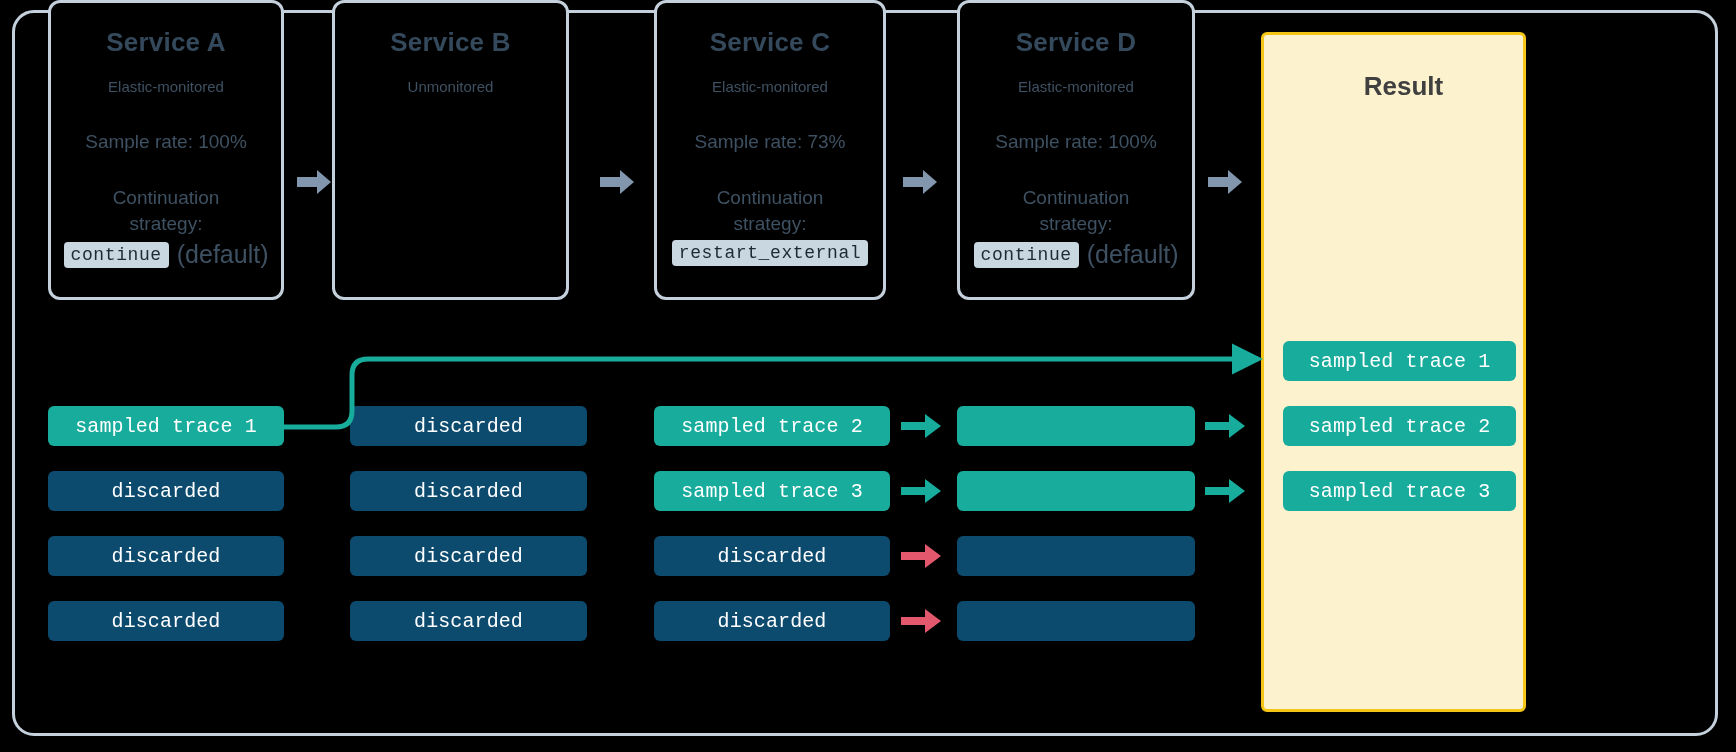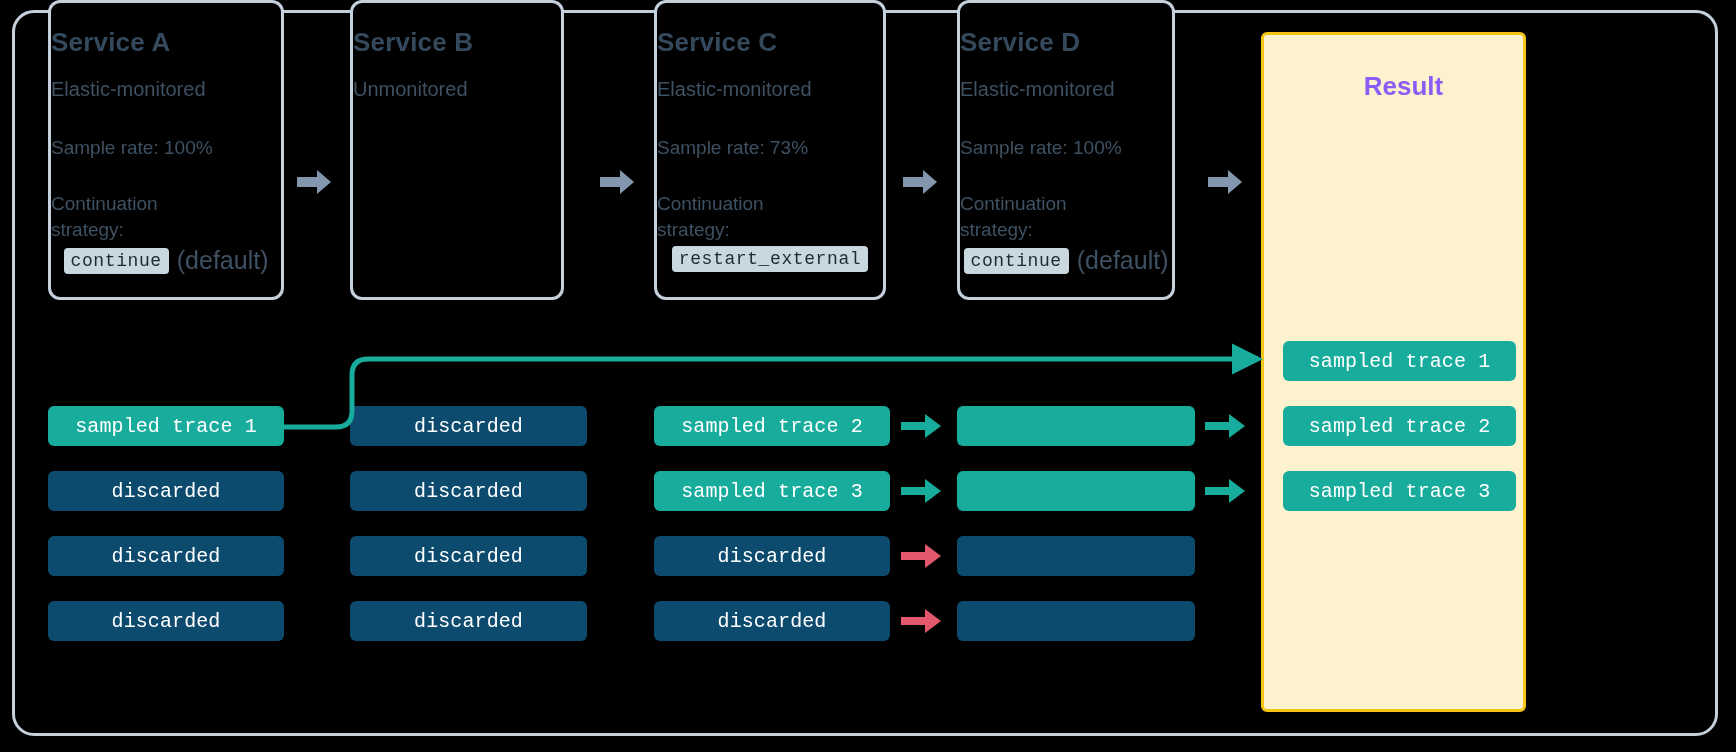--- a/index.html
+++ b/index.html
@@ -21,29 +21,29 @@
     border-radius:22px;
     box-sizing:border-box;
     pointer-events:none;
   }
   .card{
     position:absolute;top:0;height:300px;
     border:3px solid #c5d0dd;
     border-radius:12px;
     box-sizing:border-box;
     background:#000;
-    text-align:left;
+    text-align:center;
     padding-top:14px;
   }
   .card-title{
     font-size:26px;font-weight:bold;color:#34495b;
     letter-spacing:.2px;margin:10px 0 0 0;
   }
   .card-sub{
-    font-size:20px;color:#3e5162;margin-top:20px;
+    font-size:15px;color:#3e5162;margin-top:20px;
   }
   .card-rate{
     font-size:19px;color:#3e5162;margin-top:36px;
   }
   .card-strat-label{
     font-size:19px;color:#3e5162;margin-top:32px;line-height:1.35;
   }
   .card-strat-line{
     margin-top:4px;font-size:19px;color:#3e5162;
     display:flex;align-items:center;justify-content:center;gap:8px;
@@ -62,21 +62,21 @@
   
   .result-card{
     position:absolute;top:0;
     border:3px solid #f5c518;
     border-radius:6px;
     background:#fcf2cd;
     box-sizing:border-box;
     text-align:center;
   }
   .result-title{
-    font-size:26px;font-weight:bold;color:#8b5cf6;
+    font-size:26px;font-weight:bold;color:#404040;
     margin-top:36px;
     margin-left:20px;
   }
 
   
   .garrow{position:absolute;}
   .garrow .shaft{
     position:absolute;left:0;top:7px;width:22px;height:10px;background:#8296ad;
   }
   .garrow .head{
@@ -127,21 +127,21 @@
       <code class="chip">continue</code>
       <span class="default-note">(default)</span>
     </div>
   </div>
 
   <div class="garrow" style="left:297px;top:170px;width:40px;height:24px;">
     <div class="shaft"></div>
       <div class="head"></div>
   </div>
 
-  <div class="card" style="left:350px;width:214px;">
+  <div class="card" style="left:332px;width:237px;">
     <div class="card-title">Service B</div>
     <div class="card-sub">Unmonitored</div>
   </div>
 
   <div class="garrow" style="left:600px;top:170px;width:40px;height:24px;">
     <div class="shaft"></div>
       <div class="head"></div>
   </div>
 
   <div class="card" style="left:654px;width:232px;">
@@ -154,21 +154,21 @@
     <div class="card-strat-line">
       <code class="chip">restart_external</code>
     </div>
   </div>
 
   <div class="garrow" style="left:903px;top:170px;width:40px;height:24px;">
     <div class="shaft"></div>
       <div class="head"></div>
   </div>
 
-  <div class="card" style="left:957px;width:218px;">
+  <div class="card" style="left:957px;width:238px;">
     <div class="card-title">Service D</div>
     <div class="card-sub">Elastic-monitored</div>
     <div class="card-rate">Sample rate: 100%</div>
     <div class="card-strat-label">
       Continuation<br>strategy:
     </div>
     <div class="card-strat-line">
       <code class="chip">continue</code>
       <span class="default-note">(default)</span>
     </div>

